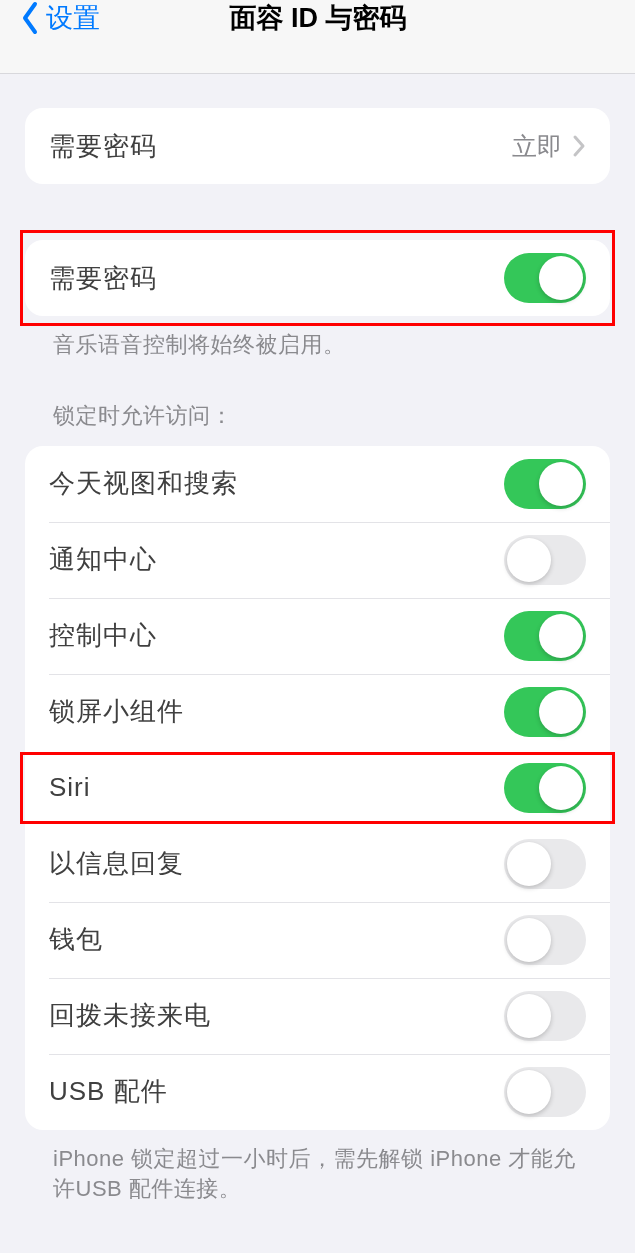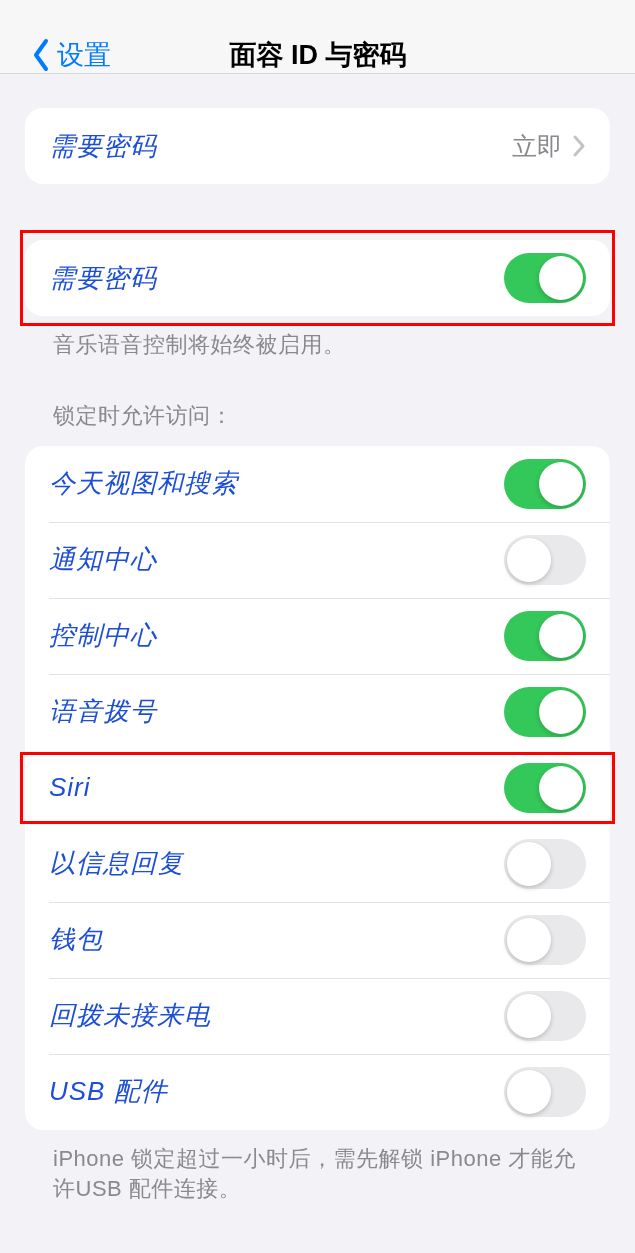--- a/index.html
+++ b/index.html
@@ -12,23 +12,23 @@
       width: 635px;
       background: #f2f2f7;
       position: relative;
     }
     
     .header {
       height: 74px;
       background: #f7f7f7;
       border-bottom: 1px solid #d8d8dc;
       display: flex;
-      align-items: flex-end;
-      position: relative;
-      padding: 0 31px;
+      align-items: flex-start;
+      position: relative;
+      padding: 0 20px;
     }
     .back-btn {
       display: flex;
       align-items: center;
       color: #007aff;
       font-size: 27px;
       cursor: pointer;
     }
     .back-chevron {
       width: 20px;
@@ -70,23 +70,22 @@
       content: "";
       position: absolute;
       left: 24px;
       right: 0;
       top: 0;
       height: 1px;
       background: #e3e3e7;
     }
     .row-label {
       font-size: 26px;
-      color: #1d4ed8;
+      color: #404040;
       letter-spacing: 1px;
-      font-style: italic;
     }
     .row-right {
       display: flex;
       align-items: center;
       gap: 10px;
       justify-content: flex-end;
     }
     .row-value {
       font-size: 25px;
       color: #8a8a8e;
@@ -216,21 +215,21 @@
           <div class="toggle-knob"></div>
         </div>
       </div>
       <div class="group-row">
         <span class="row-label">控制中心</span>
         <div class="toggle on">
           <div class="toggle-knob"></div>
         </div>
       </div>
       <div class="group-row">
-        <span class="row-label">语音拨号</span>
+        <span class="row-label">锁屏小组件</span>
         <div class="toggle on">
           <div class="toggle-knob"></div>
         </div>
       </div>
       <div class="highlight-wrapper">
         <div class="highlight-box" style="top: 2px; bottom: 2px;"></div>
         <div class="group-row">
           <span class="row-label">Siri</span>
           <div class="toggle on">
             <div class="toggle-knob"></div>

